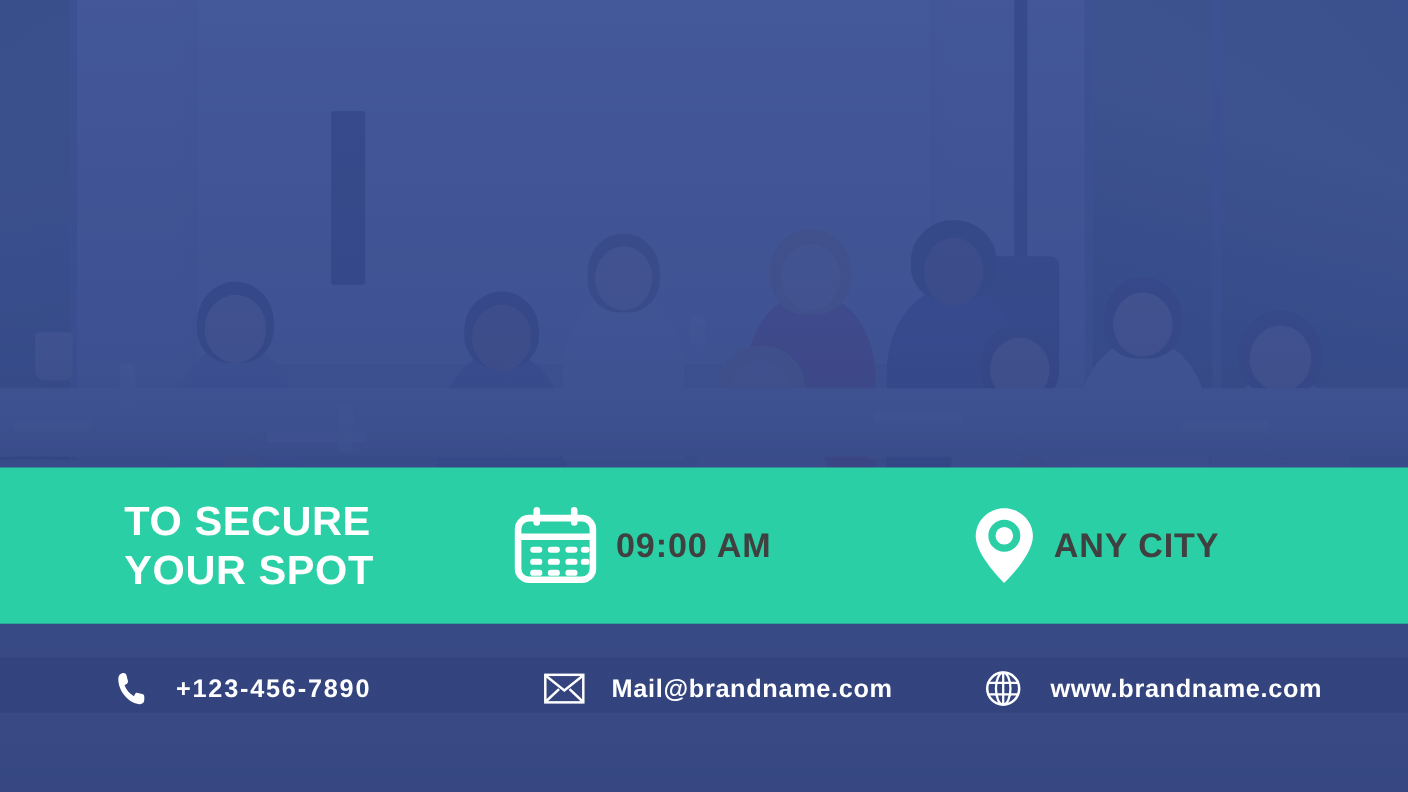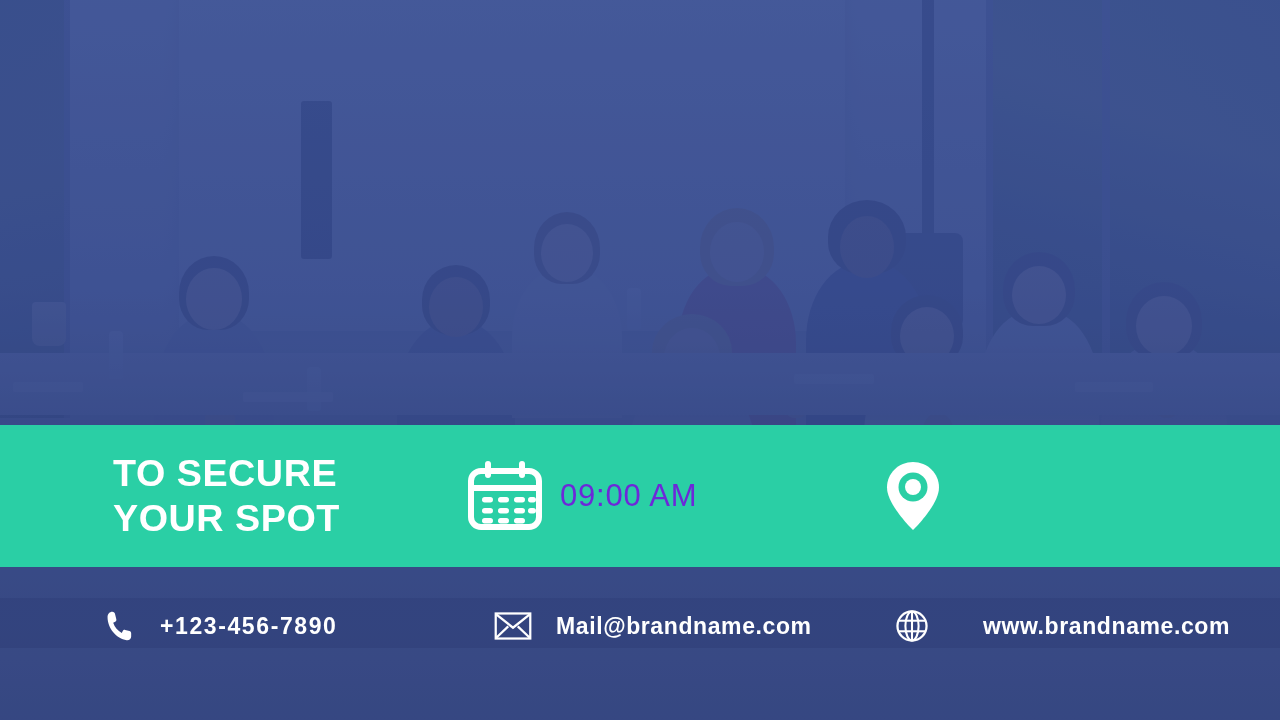--- a/index.html
+++ b/index.html
@@ -145,41 +145,41 @@
     font-family:"Liberation Sans Narrow","Liberation Sans", sans-serif;
     font-weight:bold;
     font-size:37px; line-height:1.22;
     color:#ffffff; letter-spacing:.5px;
     text-transform:uppercase;
     transform:scaleX(1.02); transform-origin:left center;
   }
 
   .info-text {
     font-family:"Liberation Sans Narrow","Liberation Sans", sans-serif;
-    font-weight:normal;
+    font-weight:bold;
     font-size:31px; line-height:1.28;
-    color:#6d28d9; letter-spacing:.8px;
+    color:#404040; letter-spacing:.8px;
     text-transform:uppercase;
     white-space:nowrap;
   }
 
   .icon-cal { width:78px; height:72px; margin-right:16px; flex:0 0 auto; }
   .icon-pin { width:58px; height:72px; margin-right:16px; flex:0 0 auto; }
 
   
   .contact-bar {
     position:absolute; left:0; top:567px; width:100%; height:111px;
     display:flex; align-items:center;
   }
   .contact-item {
     position:absolute; display:flex; align-items:center; top:42px;
   }
   .c-phone { left:100px; }
   .c-mail  { left:470px;margin-left:24px; }
-  .c-web   { left:893px;gap:28px; }
+  .c-web   { left:893px; }
 
   .contact-text {
     font-family:"Liberation Sans", sans-serif;
     font-weight:bold; font-size:23px;
     color:#ffffff; letter-spacing:.6px;
     white-space:nowrap;
   }
   .c-phone .contact-text { letter-spacing:1.6px; }
 
   .icon-sm { width:38px; height:34px; margin-right:22px; flex:0 0 auto; }
@@ -295,20 +295,21 @@
       </div>
     </div>
 
     <div class="band-col col-place">
       <svg class="icon-pin" viewBox="0 0 58 72">
         <path d="M29 2 C14.6 2 3 13.4 3 27.4 C3 45 29 70 29 70 C29 70 55 45 55 27.4 C55 13.4 43.4 2 29 2 Z" fill="#ffffff"></path>
         <circle cx="29" cy="27" r="14.5" fill="#2ACFA5"></circle>
         <circle cx="29" cy="27" r="8" fill="#ffffff"></circle>
       </svg>
       <div class="info-text">
+        <div>ANY CITY</div>
       </div>
     </div>
 
   </div>
 
   <div class="contact-bar">
 
     <div class="contact-item c-phone">
       <svg class="icon-sm" viewBox="0 0 38 38">
         <path d="M11.5 3.2 C8.6 3.2 6.2 5.6 6.2 9.2 C6.2 21.5 16.2 33.4 27.6 34.8

